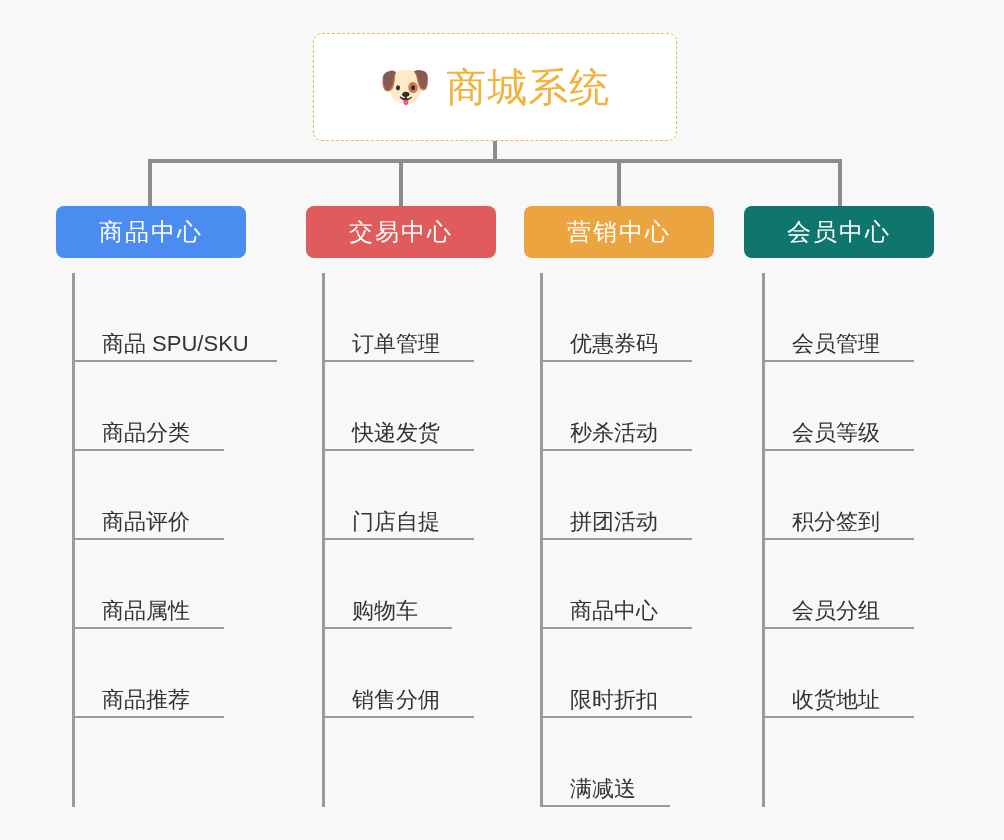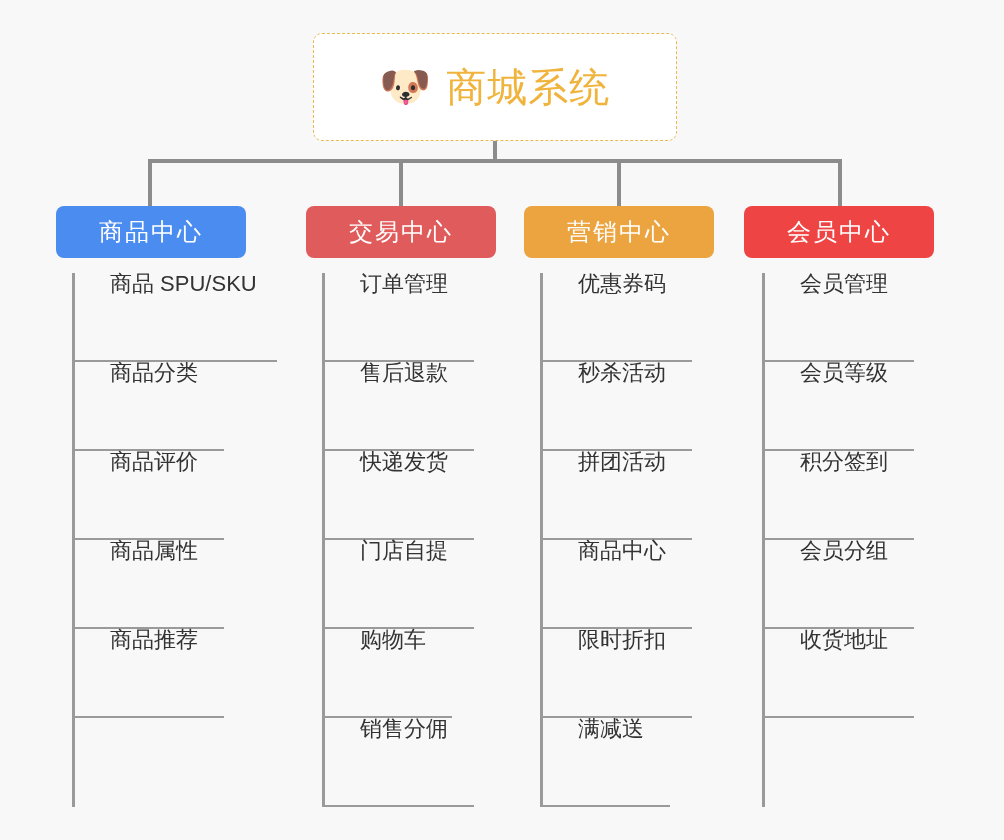--- a/index.html
+++ b/index.html
@@ -79,21 +79,22 @@
     position: absolute;
     left: 0;
     top: 0;
     width: 3px;
     background: #9a9a9a;
   }
   .leaf-item {
     position: relative;
     height: 89px;
     display: flex;
-    padding-left: 38px;
+    align-items: flex-end;
+    padding-left: 30px;
   }
   .leaf-label {
     font-size: 22px;
     color: #333333;
     white-space: nowrap;
     padding-bottom: 7px;
     line-height: 1;
   }
   .leaf-rule {
     position: absolute;
@@ -123,21 +124,21 @@
 
   <div class="cat-card" style="left: 56px; top: 206px; background: rgb(74, 140, 240);">
     <span>商品中心</span>
   </div>
   <div class="cat-card" style="left: 306px; top: 206px; background: rgb(224, 92, 92);">
     <span>交易中心</span>
   </div>
   <div class="cat-card" style="left: 524px; top: 206px; background: rgb(235, 164, 63);">
     <span>营销中心</span>
   </div>
-  <div class="cat-card" style="left: 744px; top: 206px; background: #ef4444;">
+  <div class="cat-card" style="left: 744px; top: 206px; background: #0f766e;">
     <span>会员中心</span>
   </div>
 
   <div class="leaf-col" style="left:72px;">
     <div class="leaf-trunk" style="height: 534px; background: rgb(154, 154, 154);"></div>
     <div class="leaf-item">
       <span class="leaf-label">商品 SPU/SKU</span>
       <span class="leaf-rule" style="width: 205px; background: rgb(154, 154, 154);"></span>
     </div>
     <div class="leaf-item">
@@ -158,24 +159,20 @@
     </div>
   </div>
 
   <div class="leaf-col" style="left:322px;">
     <div class="leaf-trunk" style="height: 534px; background: rgb(154, 154, 154);"></div>
     <div class="leaf-item">
       <span class="leaf-label">订单管理</span>
       <span class="leaf-rule" style="width: 152px; background: rgb(154, 154, 154);"></span>
     </div>
     <div class="leaf-item">
-      <span class="leaf-label">售后退款</span>
-      <span class="leaf-rule" style="width: 152px; background: rgb(154, 154, 154);"></span>
-    </div>
-    <div class="leaf-item">
       <span class="leaf-label">快递发货</span>
       <span class="leaf-rule" style="width: 152px; background: rgb(154, 154, 154);"></span>
     </div>
     <div class="leaf-item">
       <span class="leaf-label">门店自提</span>
       <span class="leaf-rule" style="width: 152px; background: rgb(154, 154, 154);"></span>
     </div>
     <div class="leaf-item">
       <span class="leaf-label">购物车</span>
       <span class="leaf-rule" style="width: 130px; background: rgb(154, 154, 154);"></span>

